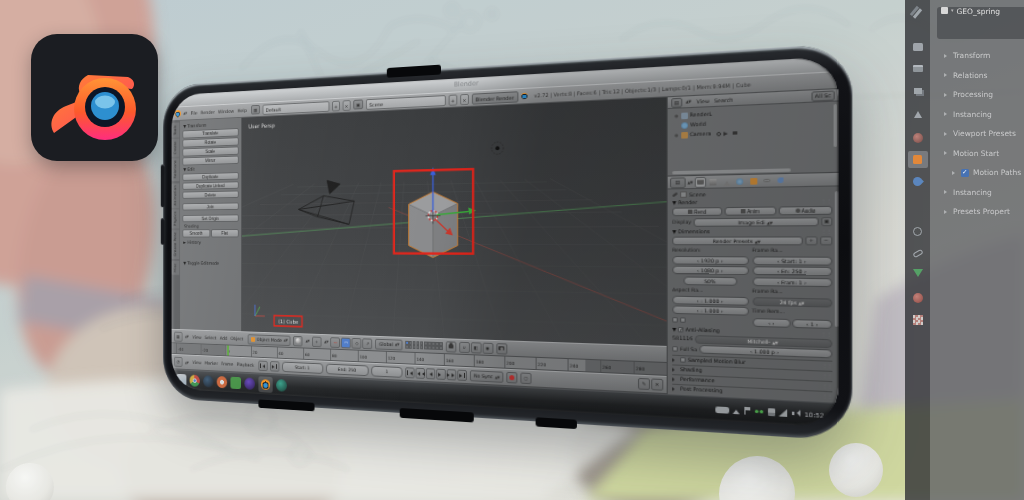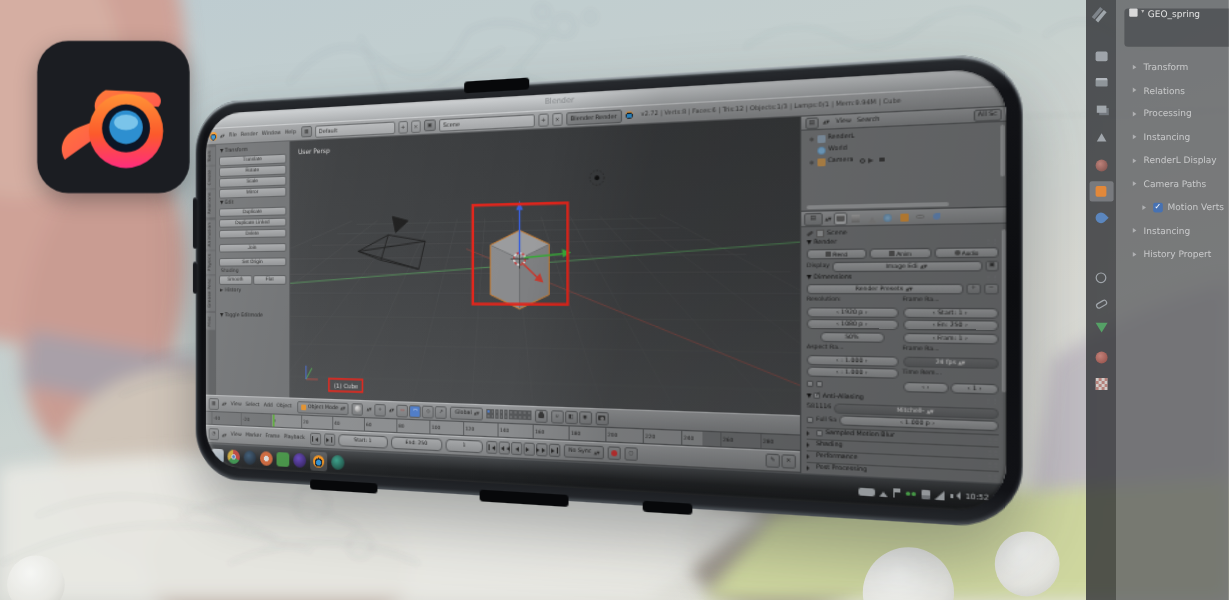--- a/index.html
+++ b/index.html
@@ -727,33 +727,33 @@
     <div class="srow">
         <span class="tri"></span>
         <span>Processing</span>
       </div>
     <div class="srow">
         <span class="tri"></span>
         <span>Instancing</span>
       </div>
     <div class="srow">
         <span class="tri"></span>
-        <span>RenderL Display</span>
+        <span>Viewport Presets</span>
       </div>
     <div class="srow">
         <span class="tri"></span>
-        <span>Camera Paths</span>
+        <span>Motion Start</span>
       </div>
     <div class="srow" style="padding-left:8px;">
         <span class="tri"></span>
         <span class="scheck"></span>
-        <span>Motion Verts</span>
+        <span>Motion Paths</span>
       </div>
     <div class="srow">
         <span class="tri"></span>
         <span>Instancing</span>
       </div>
     <div class="srow">
         <span class="tri"></span>
-        <span>History Propert</span>
+        <span>Presets Propert</span>
       </div>
   </div>
 </aside>
 
 </body></html>

